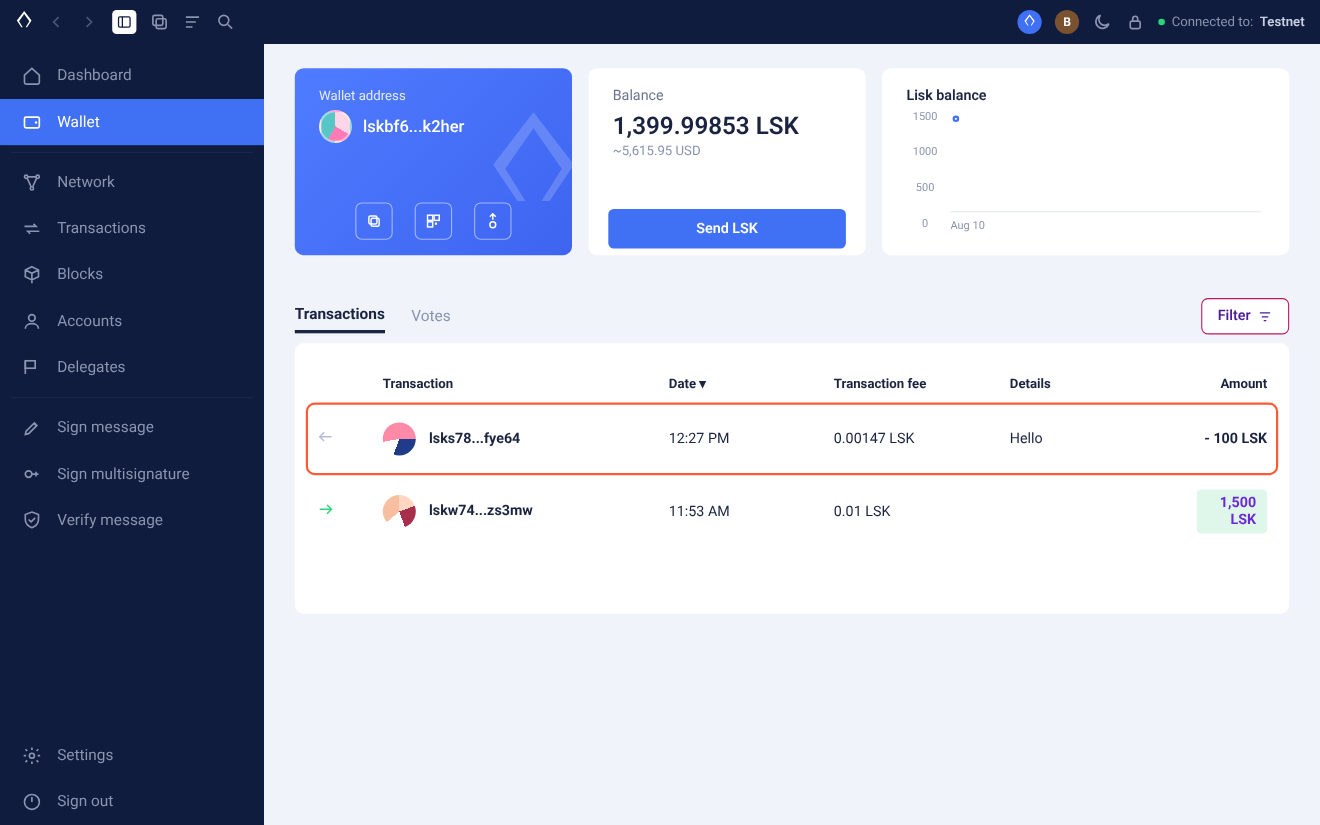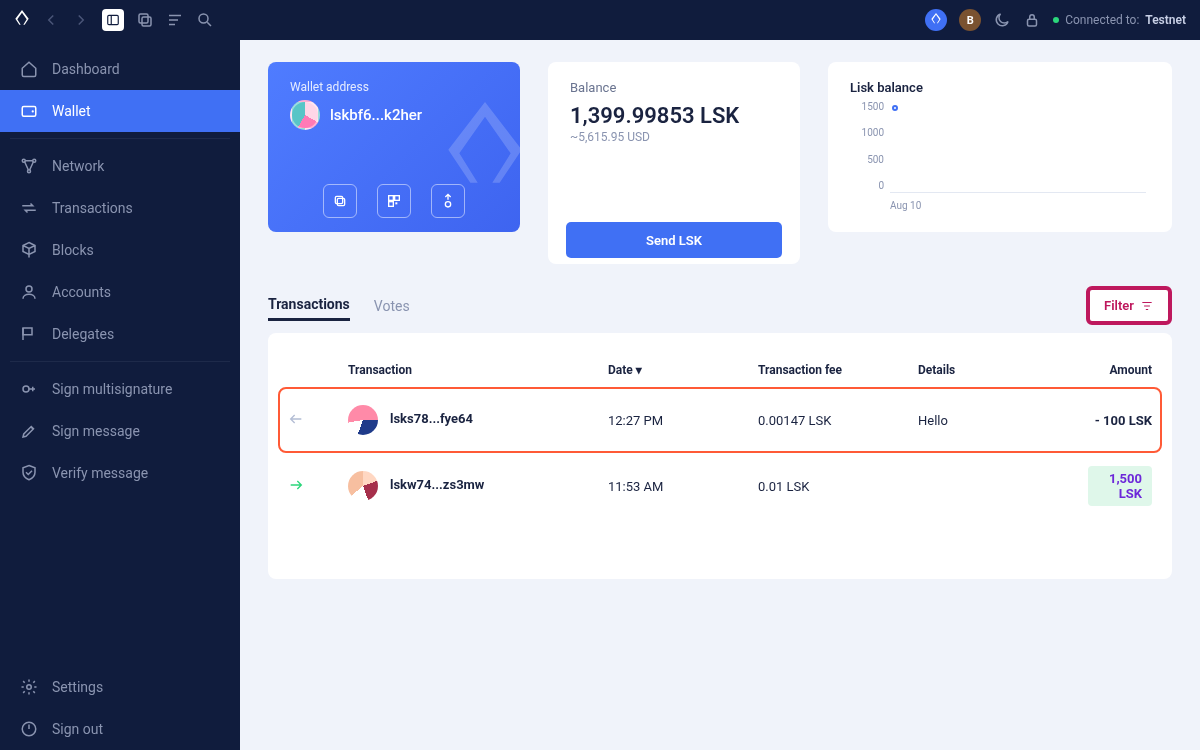--- a/index.html
+++ b/index.html
@@ -21,50 +21,50 @@
 
 .shell { display: flex; height: 710px; }
 .sidebar { width: 240px; background: #101c3d; display: flex; flex-direction: column; padding-top: 8px; }
 .side-item { display: flex; align-items: center; gap: 14px; height: 42px; padding: 0 20px; color: #8a94b0; font-size: 14px; cursor: pointer; }
 .side-item.active { background: #4070f4; color: #fff; }
 .side-item svg { width: 18px; height: 18px; flex-shrink: 0; }
 .side-divider { height: 1px; background: #1e2a4a; margin: 6px 10px; }
 .side-spacer { flex: 1; }
 
 .main { flex: 1; padding: 22px 28px; overflow: auto; background: #f0f3fa; }
-.cards { display: flex; gap: 28px; margin-bottom: 22px; }
+.cards { display: flex; gap: 15px; margin-bottom: 39px; }
 .card { background: #fff; border-radius: 8px; padding: 18px 22px; }
 .card-address { width: 252px; height: 170px; background: linear-gradient(135deg,#4f7cff,#3e64f0); color: #fff; position: relative; overflow:hidden; }
 .card-address .lbl { font-size: 12px; opacity: .85; }
 .card-address .addr-row { display: flex; align-items: center; gap: 10px; margin-top: 6px; }
 .card-address .avatar { width: 30px; height: 30px; border-radius: 50%; background: conic-gradient(#ffd6e7 0 120deg,#ff7ab6 120deg 210deg,#58c5c7 210deg 360deg); border:2px solid rgba(255,255,255,.4); }
 .card-address .addr { font-size: 15px; font-weight: 500; }
 .card-address .watermark { position:absolute; right:-10px; top:40px; opacity:.18; }
 .addr-actions { position:absolute; left:0; right:0; bottom:14px; display:flex; justify-content:center; gap:20px; }
 .mini-btn { width:34px; height:34px; border:1px solid rgba(255,255,255,.5); border-radius:6px; display:flex; align-items:center; justify-content:center; cursor:pointer; }
 .mini-btn svg { width:16px; height:16px; }
 
-.card-balance { width: 252px; height: 202px; position: relative; }
+.card-balance { width: 252px; height: 170px; position: relative; }
 .card-balance .lbl { font-size: 13px; color: #6a7490; }
 .card-balance .amt { font-size: 22px; font-weight: 600; color: #1a2340; margin-top: 8px; }
 .card-balance .usd { font-size: 12px; color: #8a94b0; margin-top: 2px; }
 .send-btn { position:absolute; left:18px; right:18px; bottom:6px; height:36px; background:#4070f4; color:#fff; border:none; border-radius:5px; font-size:13px; font-weight:600; cursor:pointer; }
 
 .card-chart { flex: 1; height: 170px; }
 .card-chart .lbl { font-size: 13px; color: #1a2340; font-weight: 600; }
 .chart-box { position:relative; height:110px; margin-top:6px; }
-.y-ticks { position:absolute; left:0; top:0; bottom:20px; width:34px; display:flex; flex-direction:column; justify-content:space-between; font-size:10px; color:#8a94b0; text-align:right; }
+.y-ticks { position:absolute; left:0; top:0; bottom:2px; width:34px; display:flex; flex-direction:column; justify-content:space-between; font-size:10px; color:#8a94b0; text-align:center; }
 .chart-area { position:absolute; left:40px; right:4px; top:0; bottom:18px; border-bottom:1px solid #e3e8f2; }
 .chart-dot { position:absolute; width:6px; height:6px; border-radius:50%; background:#fff; border:2px solid #4070f4; }
 .x-tick { position:absolute; left:40px; bottom:0; font-size:10px; color:#8a94b0; }
 
 .tabs-row { display:flex; align-items:center; margin-bottom: 8px; }
 .tab { font-size: 14px; color:#8a94b0; padding:6px 0; margin-right:24px; cursor:pointer; }
 .tab.active { color:#1a2340; font-weight:700; border-bottom:3px solid #1a2340; }
-.filter-btn { margin-left:auto; border:4px solid #be185d; background:#fff; border-radius:6px; padding:8px 14px; font-size:13px; color:#be185d; font-weight:600; display:flex; align-items:center; gap:6px; cursor:pointer; }
+.filter-btn { margin-left:auto; border:1px solid #be185d; background:#fff; border-radius:6px; padding:8px 14px; font-size:13px; color:#4c1d95; font-weight:600; display:flex; align-items:center; gap:6px; cursor:pointer; }
 
 .table-card { background:#fff; border-radius:8px; padding: 20px 0 60px; }
 .thead, .trow { display:grid; grid-template-columns: 60px 260px 150px 160px 170px 1fr; align-items:center; padding: 0 20px; }
 .thead { font-size:12px; color:#1a2340; font-weight:700; height:34px; }
 .thead .col-amount { text-align:right; }
 .trow { height:66px; font-size:13px; color:#1a2340; position:relative; }
 .trow .dir-icon { width:16px; height:16px; color:#b3bdd4; }
 .trow .row-avatar { width:30px; height:30px; border-radius:50%; display:inline-block; vertical-align:middle; margin-right:12px; }
 .av1 { background: conic-gradient(#ff8aa8 0 90deg,#1f3b8a 90deg 200deg,#fff 200deg 260deg,#ff8aa8 260deg 360deg); }
 .av2 { background: conic-gradient(#ffd7c2 0 70deg,#a62f4b 70deg 160deg,#fff 160deg 230deg,#f7bfa0 230deg 360deg); }
@@ -173,30 +173,30 @@
     <div class="side-item">
       <svg viewBox="0 0 24 24">
           <rect x="4" y="4" width="12" height="9" fill="none" stroke="currentColor" stroke-width="2"></rect>
           <line x1="4" y1="4" x2="4" y2="20" stroke="currentColor" stroke-width="2"></line>
         </svg>
       <span>Delegates</span>
     </div>
     <div class="side-divider"></div>
     <div class="side-item">
       <svg viewBox="0 0 24 24">
+          <path fill="none" stroke="currentColor" stroke-width="2" d="M4 20l4-1 10-10-3-3L5 16zM14 6l3 3"></path>
+        </svg>
+      <span>Sign message</span>
+    </div>
+    <div class="side-item">
+      <svg viewBox="0 0 24 24">
           <circle cx="8" cy="12" r="4" fill="none" stroke="currentColor" stroke-width="2"></circle>
           <path fill="none" stroke="currentColor" stroke-width="2" d="M12 12h8M17 9v6"></path>
         </svg>
       <span>Sign multisignature</span>
-    </div>
-    <div class="side-item">
-      <svg viewBox="0 0 24 24">
-          <path fill="none" stroke="currentColor" stroke-width="2" d="M4 20l4-1 10-10-3-3L5 16zM14 6l3 3"></path>
-        </svg>
-      <span>Sign message</span>
     </div>
     <div class="side-item">
       <svg viewBox="0 0 24 24">
           <path fill="none" stroke="currentColor" stroke-width="2" d="M12 2l8 3v6c0 5-3 8-8 10-5-2-8-5-8-10V5z"></path>
           <path fill="none" stroke="currentColor" stroke-width="2" d="M8 11l3 3 5-5"></path>
         </svg>
       <span>Verify message</span>
     </div>
     <div class="side-spacer"></div>
     <div class="side-item">

